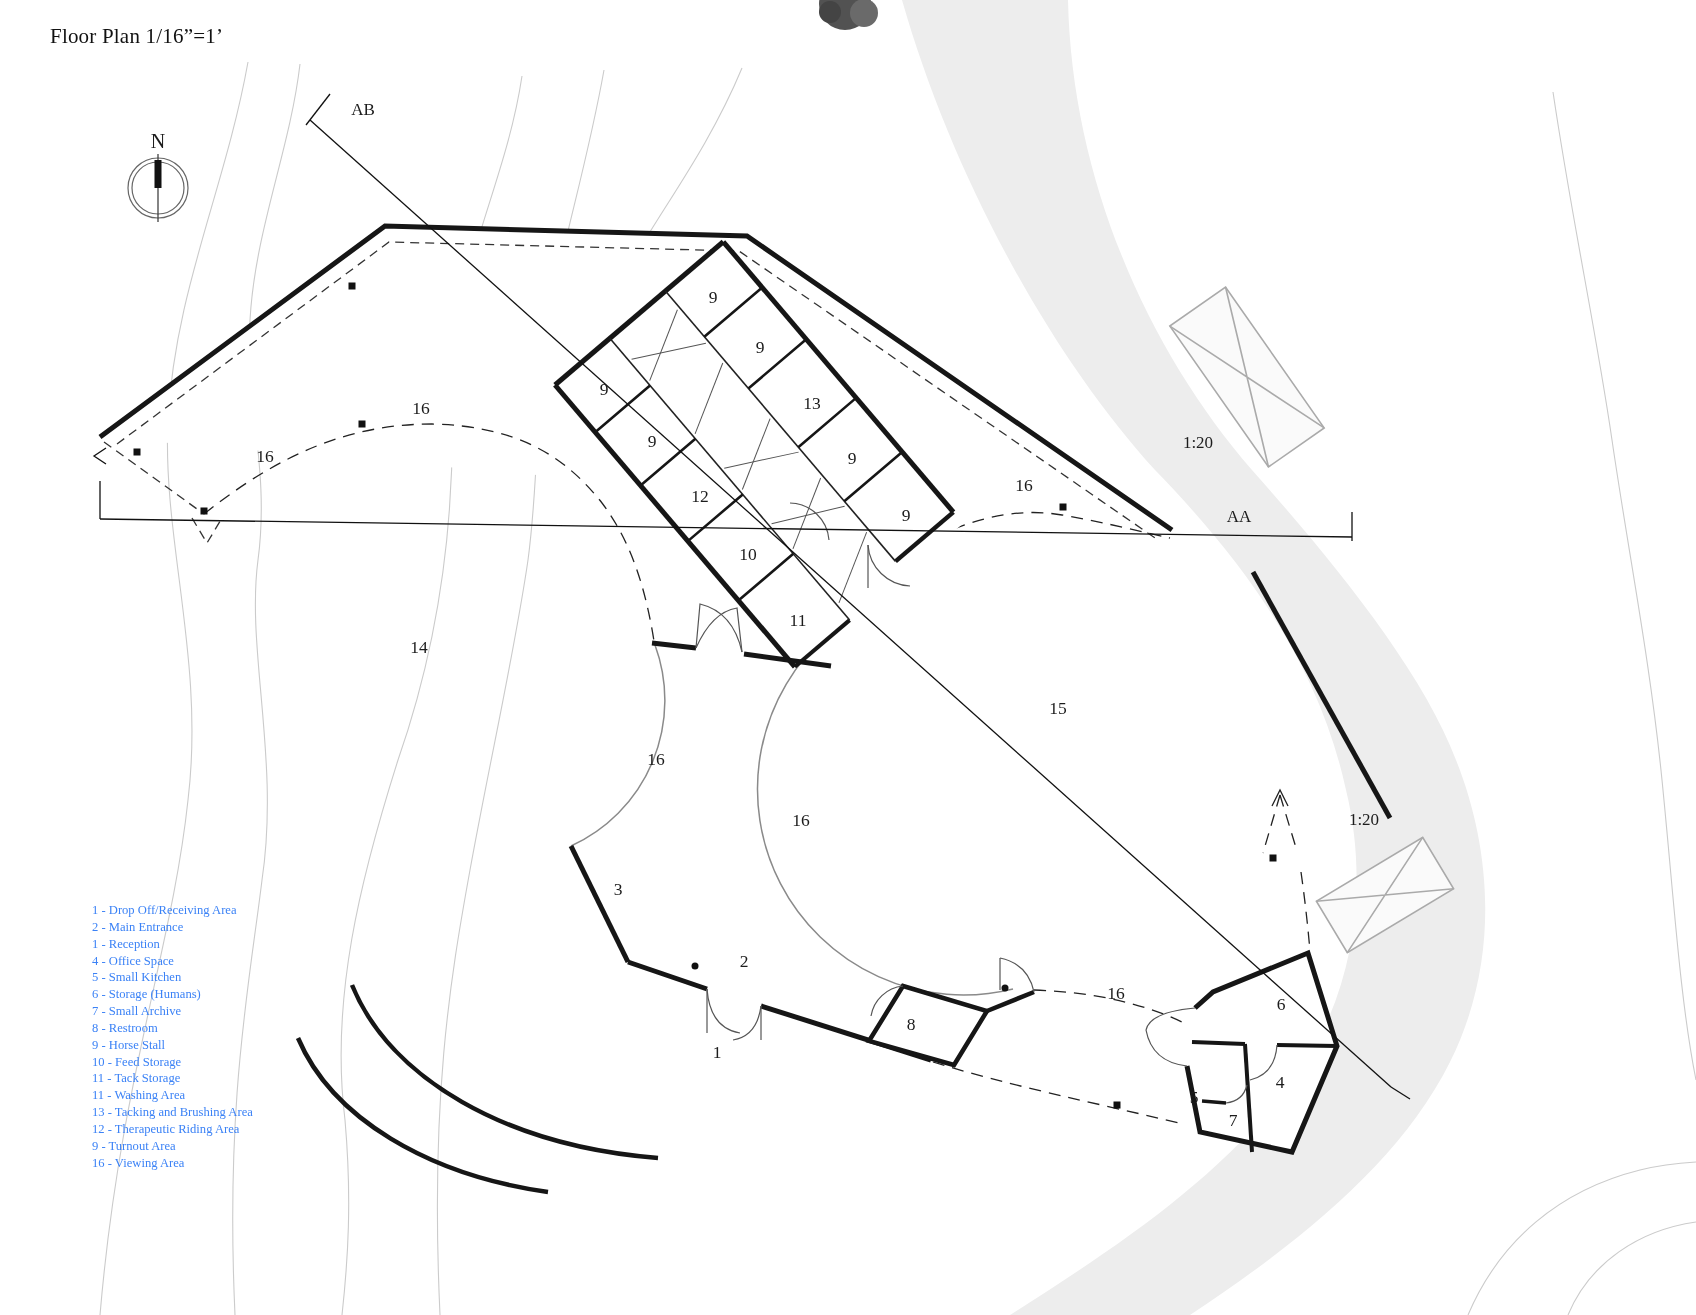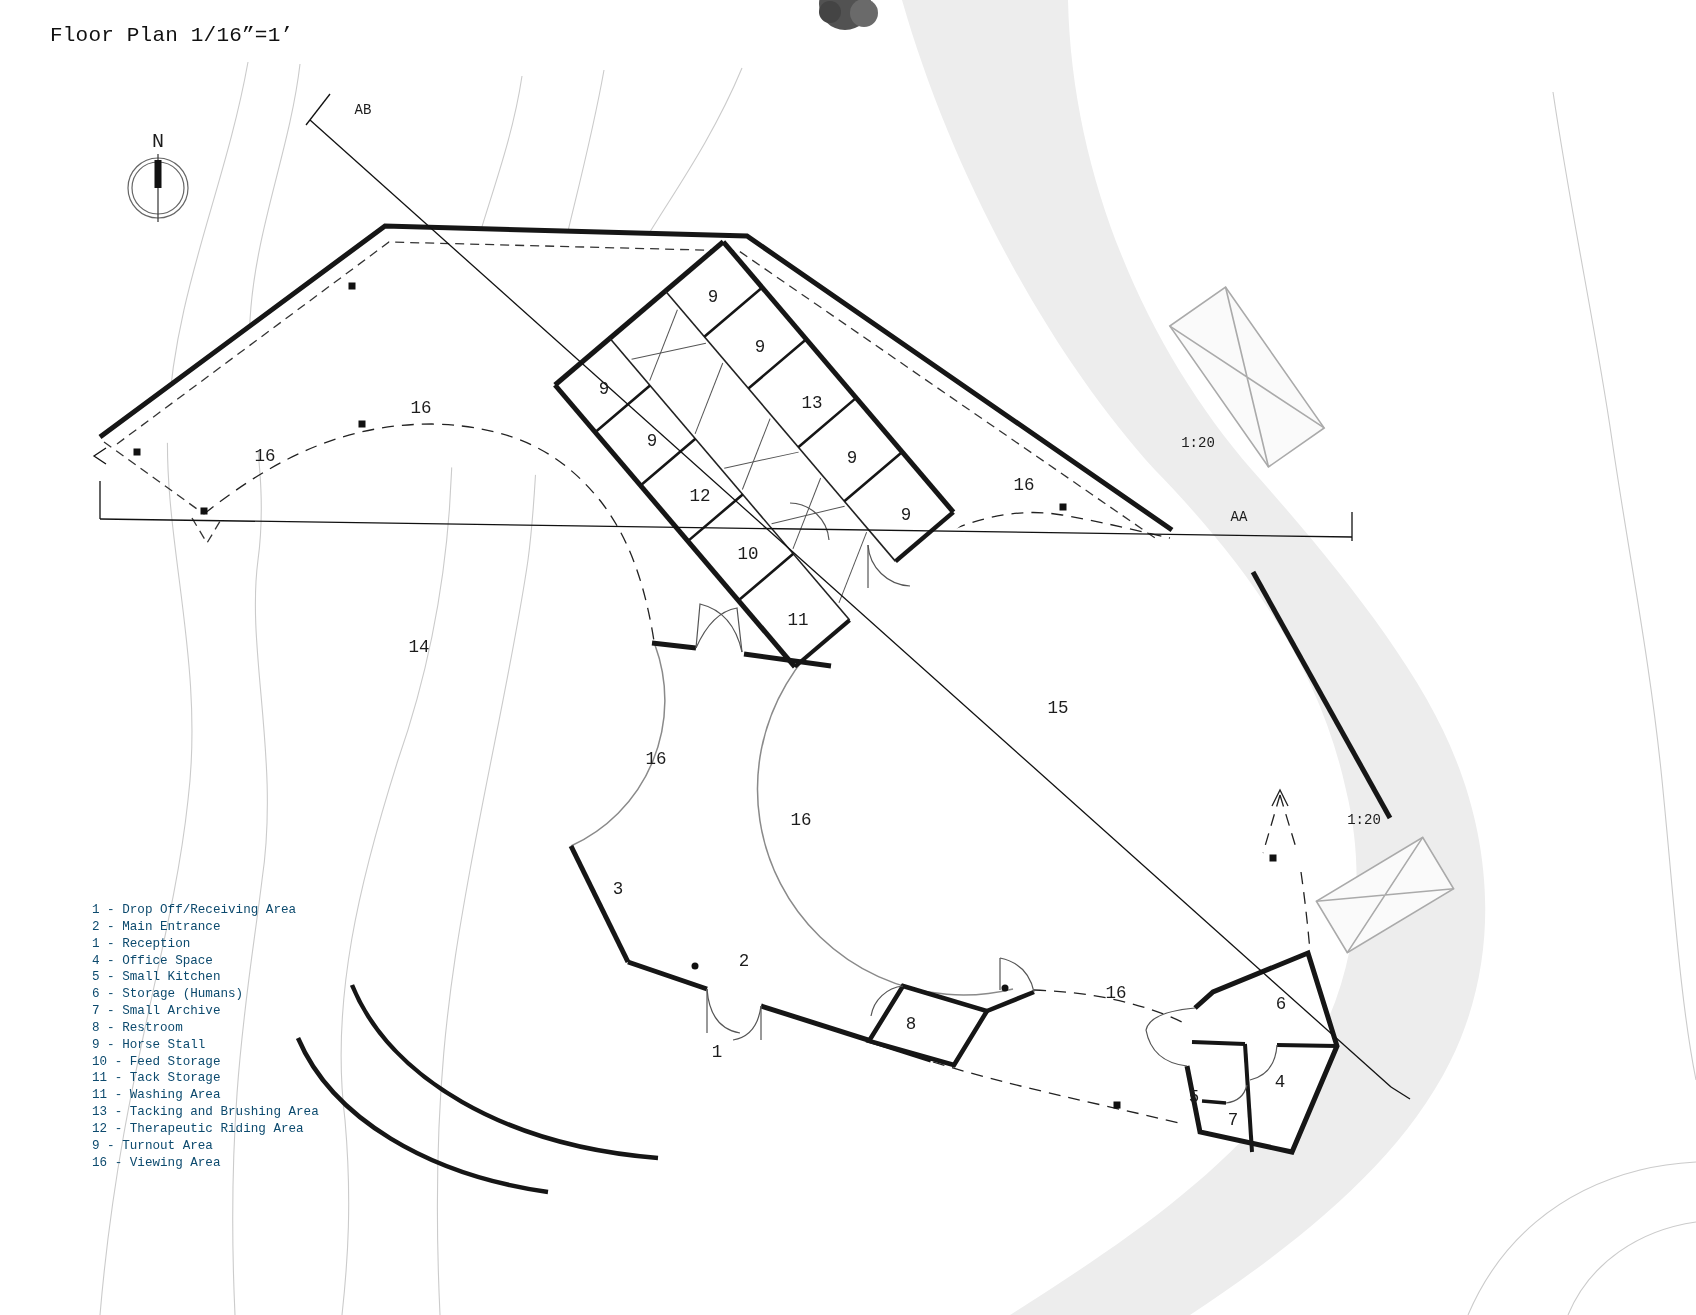--- a/index.html
+++ b/index.html
@@ -1,25 +1,25 @@
 <!DOCTYPE html>
 <html><head>
 <meta charset="utf-8">
 <style>
   html,body{margin:0;padding:0;background:#fff;}
   .stage{
     position:relative;width:1696px;height:1315px;background:#ffffff;overflow:hidden;
-    font-family:Liberation Mono, monospace;color:#111;
+    font-family:Liberation Serif, serif;color:#111;
   }
   .stage svg{position:absolute;left:0;top:0;}
   .title{position:absolute;left:50px;top:24px;font-size:21px;letter-spacing:.2px;color:#111;}
   .lbl{position:absolute;transform:translate(-50%,-50%);font-size:17.5px;color:#1c1c1c;white-space:nowrap;}
-  .lbl.sec{font-size:14px;}
+  .lbl.sec{font-size:17px;}
   .lbl.north{font-size:20px;}
-  .legend{position:absolute;left:92px;top:902px;font-size:12.6px;line-height:16.85px;color:#0c4a6e;}
+  .legend{position:absolute;left:92px;top:902px;font-size:12.6px;line-height:16.85px;color:#3b82f6;}
   .legend div{white-space:nowrap;}
 </style>
 </head>
 <body>
 
 <div class="stage">
 
 <svg width="1696" height="1315" viewBox="0 0 1696 1315">
 
   <g>

